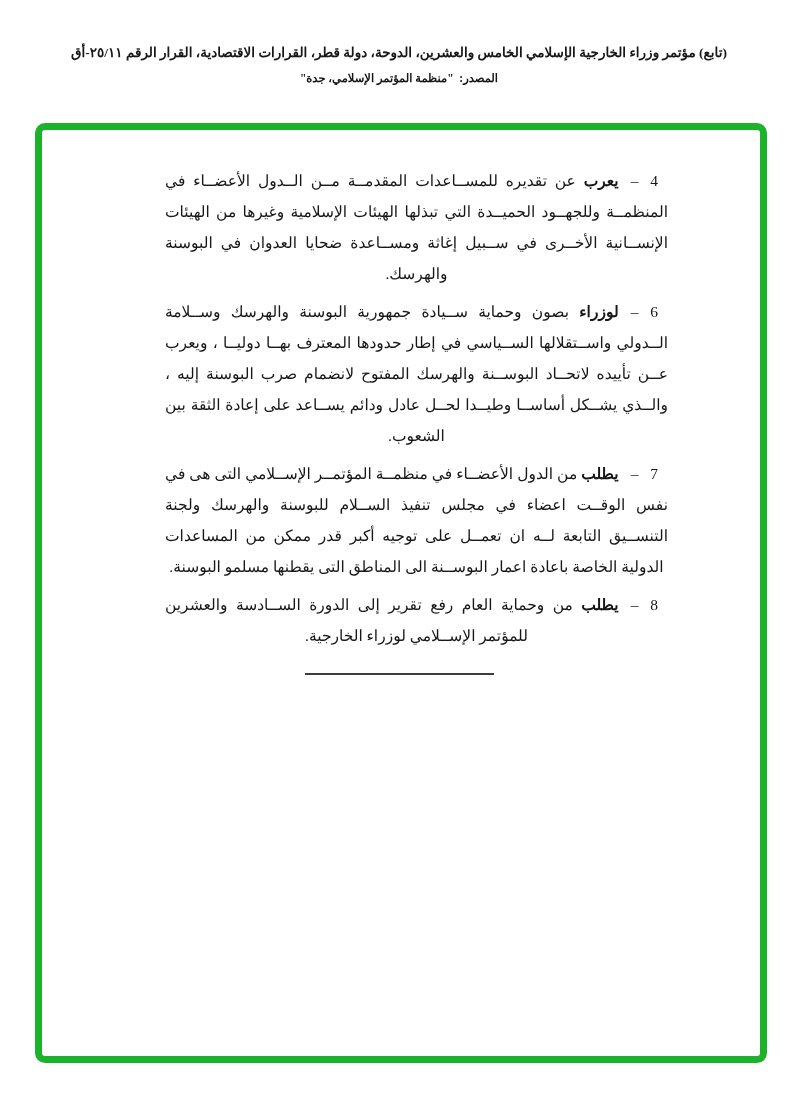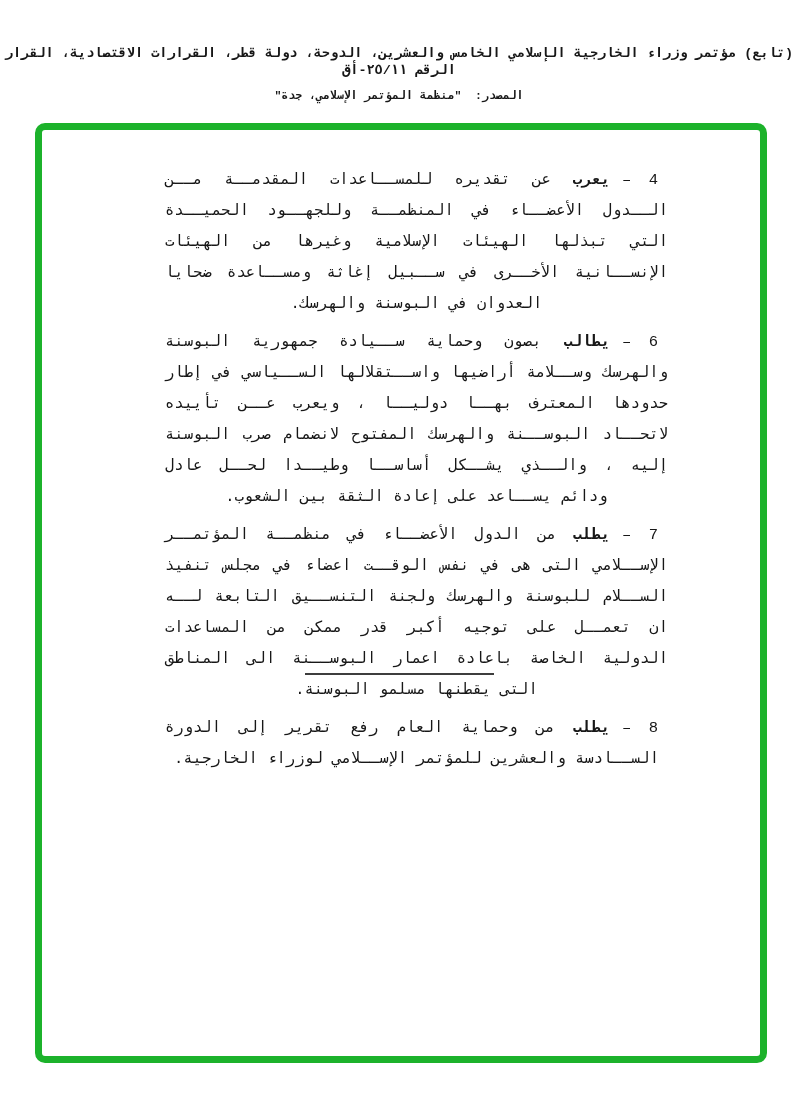--- a/index.html
+++ b/index.html
@@ -1,21 +1,21 @@
 <!DOCTYPE html>
 <html lang="ar"><head>
 <meta charset="utf-8">
 <style>
   html, body { margin: 0; padding: 0; background: #ffffff; }
   .page {
     position: relative;
     width: 798px;
     height: 1107px;
     background: #ffffff;
-    font-family: Liberation Mono, monospace;
+    font-family: Liberation Serif, serif;
     color: #171717;
     overflow: hidden;
   }
   .header {
     position: absolute;
     top: 44px;
     left: 0;
     right: 0;
     text-align: center;
     direction: rtl;
@@ -83,21 +83,21 @@
     <div class="header-line1">(تابع) مؤتمر وزراء الخارجية الإسلامي الخامس والعشرين، الدوحة، دولة قطر، القرارات الاقتصادية، القرار الرقم ٢٥/١١-أق</div>
     <div class="header-line2">المصدر:  "منظمة المؤتمر الإسلامي، جدة"</div>
   </div>
 
   <div class="frame" style="border-color: rgb(28, 178, 43);"></div>
 
   <div class="list">
   <p class="item"><span class="marker">4 –</span><span class="lead">يعرب</span> <span class="rest">عن تقديره للمســاعدات المقدمــة مــن الــدول الأعضــاء في المنظمــة وللجهــود الحميــدة التي تبذلها الهيئات الإسلامية وغيرها من الهيئات الإنســانية الأخــرى في ســبيل إغاثة ومســاعدة ضحايا العدوان في البوسنة والهرسك.</span></p>
 
 
-  <p class="item"><span class="marker">6 –</span><span class="lead">يطالب</span> <span class="rest">بصون وحماية ســيادة جمهورية البوسنة والهرسك وســلامة أراضيها واســتقلالها الســياسي في إطار حدودها المعترف بهــا دوليــا ، ويعرب عــن تأييده لاتحــاد البوســنة والهرسك المفتوح لانضمام صرب البوسنة إليه ، والــذي يشــكل أساســا وطيــدا لحــل عادل ودائم يســاعد على إعادة الثقة بين الشعوب.</span></p>
+  <p class="item"><span class="marker">6 –</span><span class="lead">لوزراء</span> <span class="rest">بصون وحماية ســيادة جمهورية البوسنة والهرسك وســلامة الــدولي واســتقلالها الســياسي في إطار حدودها المعترف بهــا دوليــا ، ويعرب عــن تأييده لاتحــاد البوســنة والهرسك المفتوح لانضمام صرب البوسنة إليه ، والــذي يشــكل أساســا وطيــدا لحــل عادل ودائم يســاعد على إعادة الثقة بين الشعوب.</span></p>
 
   <p class="item"><span class="marker">7 –</span><span class="lead">يطلب</span> <span class="rest">من الدول الأعضــاء في منظمــة المؤتمــر الإســلامي التى هى في نفس الوقــت اعضاء في مجلس تنفيذ الســلام للبوسنة والهرسك ولجنة التنســيق التابعة لــه ان تعمــل على توجيه أكبر قدر ممكن من المساعدات الدولية الخاصة باعادة اعمار البوســنة الى المناطق التى يقطنها مسلمو البوسنة.</span></p>
 
   <p class="item"><span class="marker">8 –</span><span class="lead">يطلب</span> <span class="rest">من وحماية العام رفع تقرير إلى الدورة الســادسة والعشرين للمؤتمر الإســلامي لوزراء الخارجية.</span></p>
 </div>
 
   <div class="rule"></div>
 
 </div>
 

